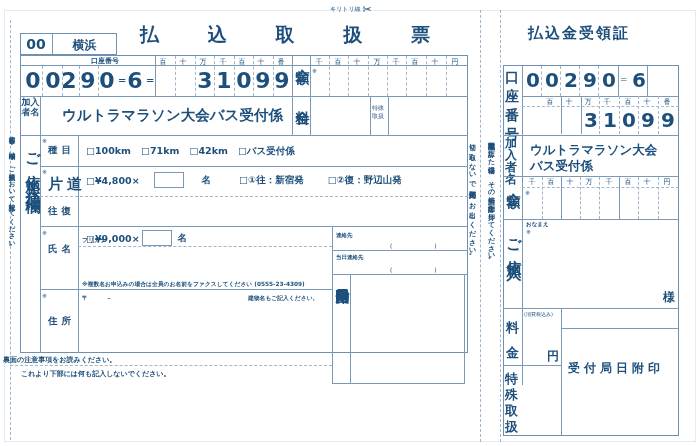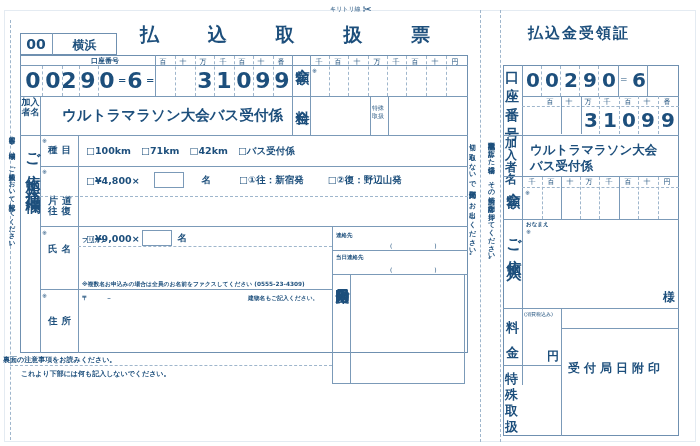--- a/index.html
+++ b/index.html
@@ -130,21 +130,21 @@
 <div class="abs serif bold" style="left:48px;top:144px;font-size:9.5px;letter-spacing:4px;">種目</div>
 <div class="abs" style="left:86px;top:145px;display:flex;gap:10px;">
   <span class="opt">□100km</span>
   <span class="opt">□71km</span>
   <span class="opt">□42km</span>
   <span class="opt">□バス受付係</span>
 </div>
 <div class="ln" style="left:40px;top:166px;width:428px;height:1px;"></div>
 
 <div class="abs tiny" style="left:42px;top:168px;">※</div>
-<div class="abs serif bold" style="left:48px;top:175px;font-size:10px;letter-spacing:4px;margin-top:19px;">片道</div>
+<div class="abs serif bold" style="left:48px;top:175px;font-size:15px;letter-spacing:4px;">片道</div>
 <div class="abs" style="left:86px;top:172px;display:flex;align-items:center;gap:14px;">
   <span class="opt">□¥4,800×</span>
   <span class="box-input"></span>
   <span class="opt" style="margin-left:4px;margin-right:14px;">名</span>
   <span class="opt" style="margin-right:10px;">□①往：新宿発</span>
   <span class="opt">□②復：野辺山発</span>
 </div>
 <div class="lnh" style="left:40px;top:196px;width:428px;"></div>
 
 <div class="abs serif bold" style="left:48px;top:205px;font-size:9.5px;letter-spacing:4px;">往復</div>

